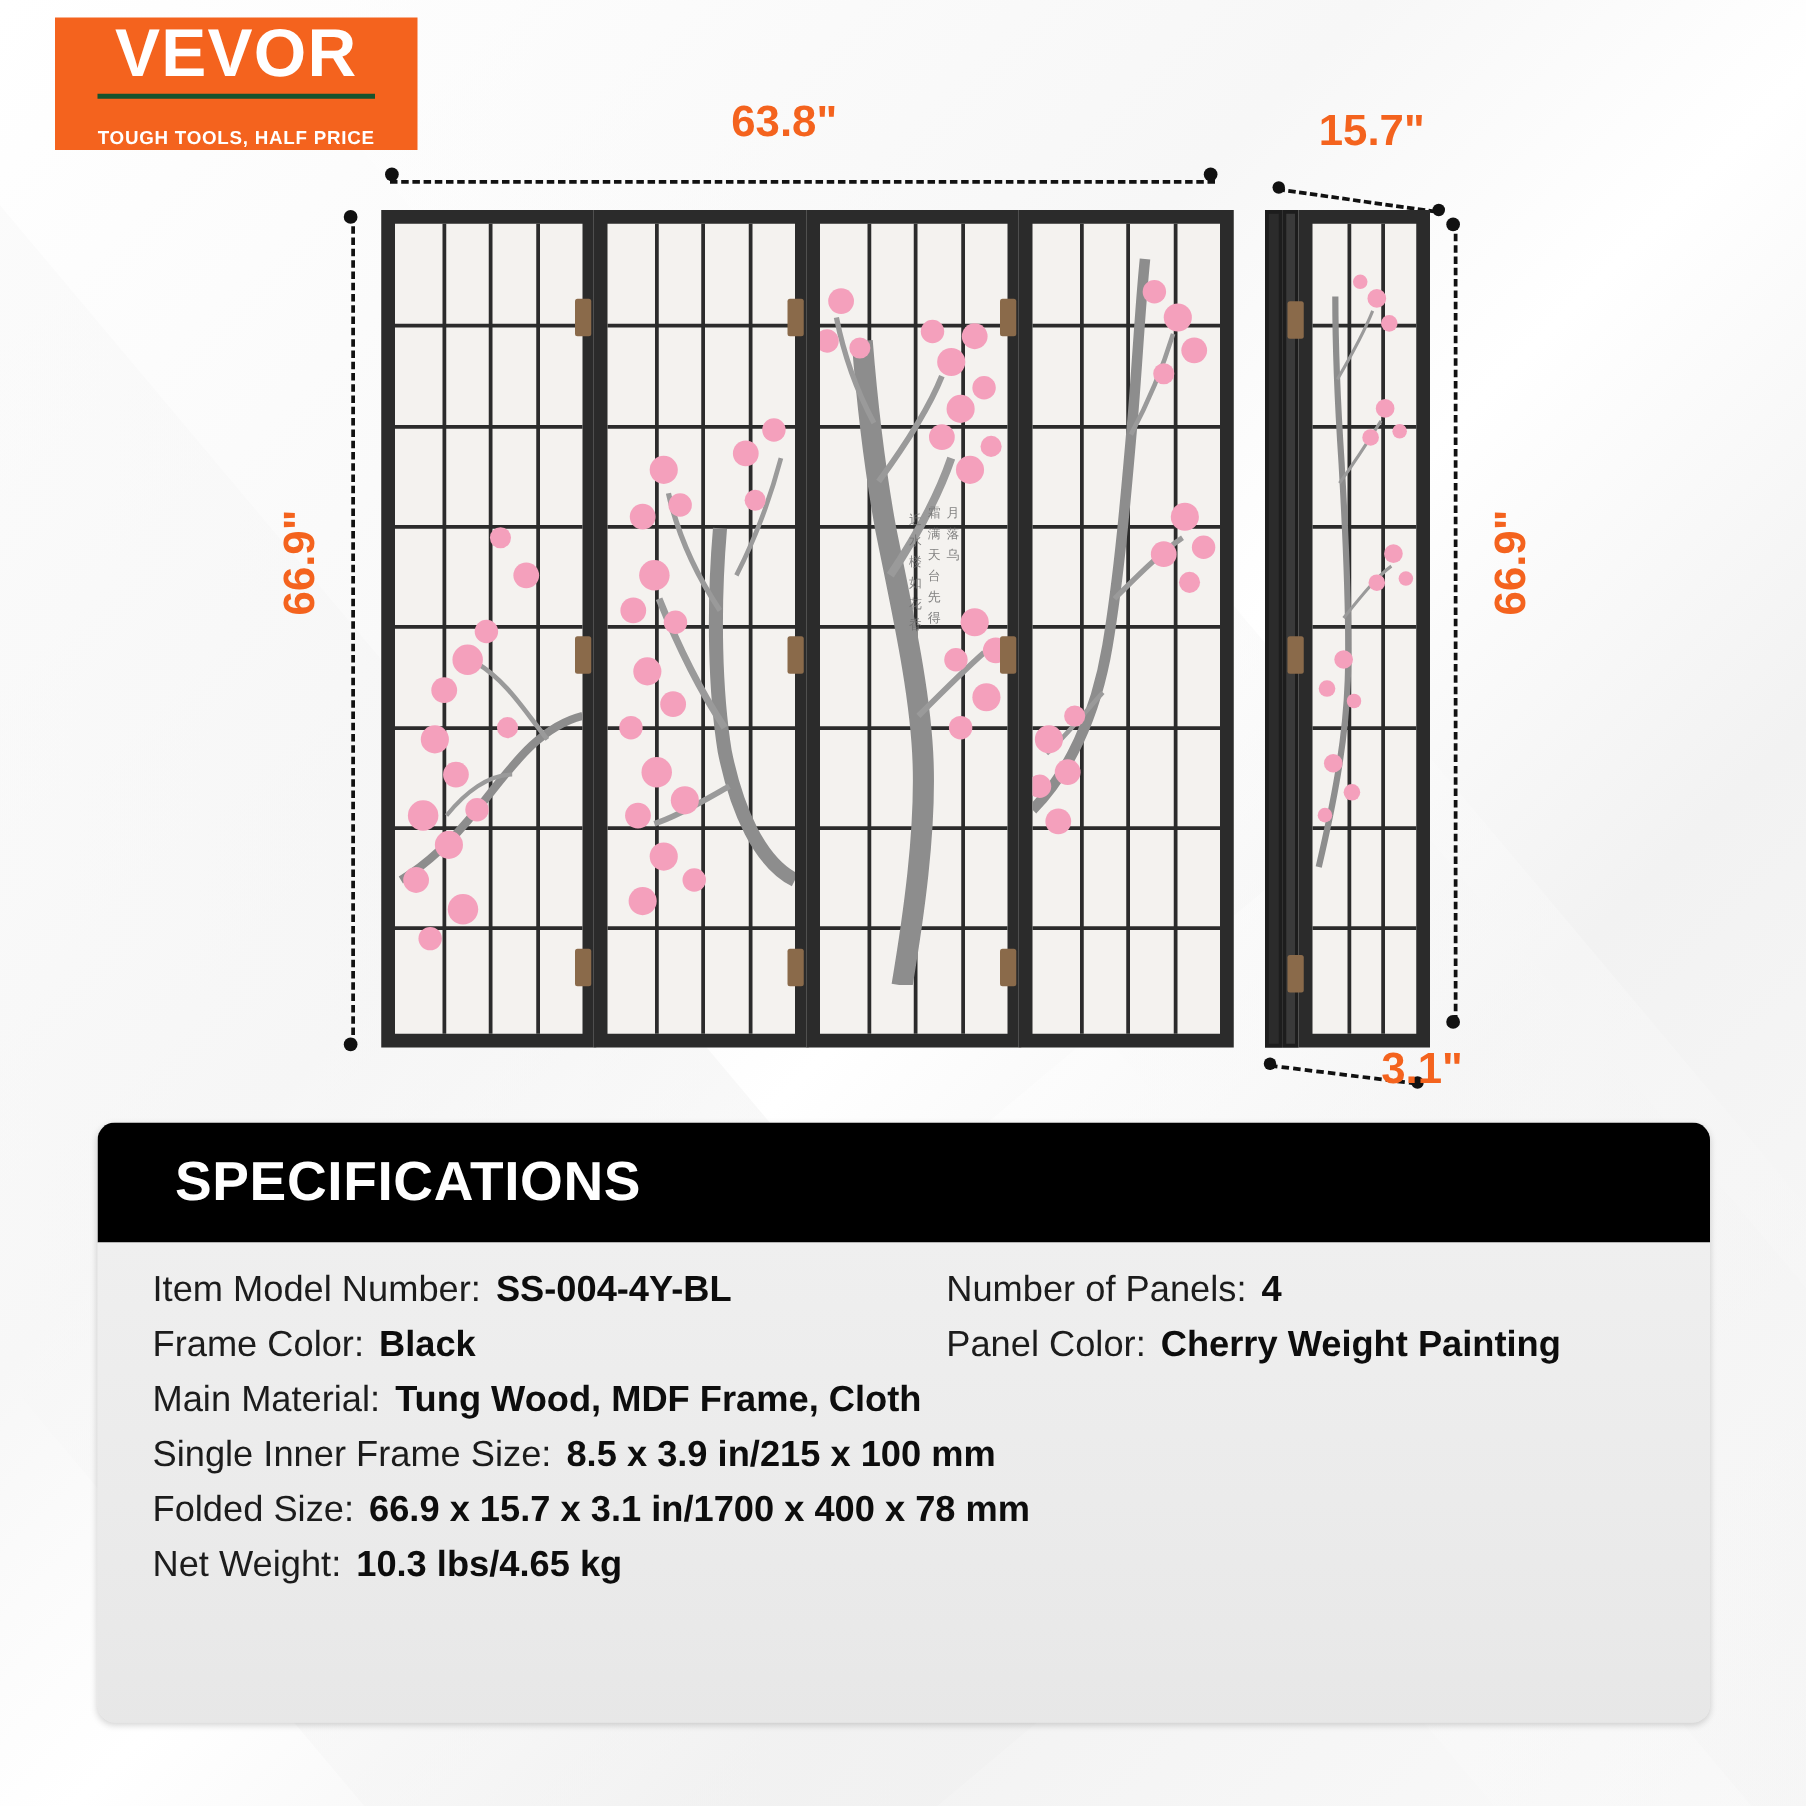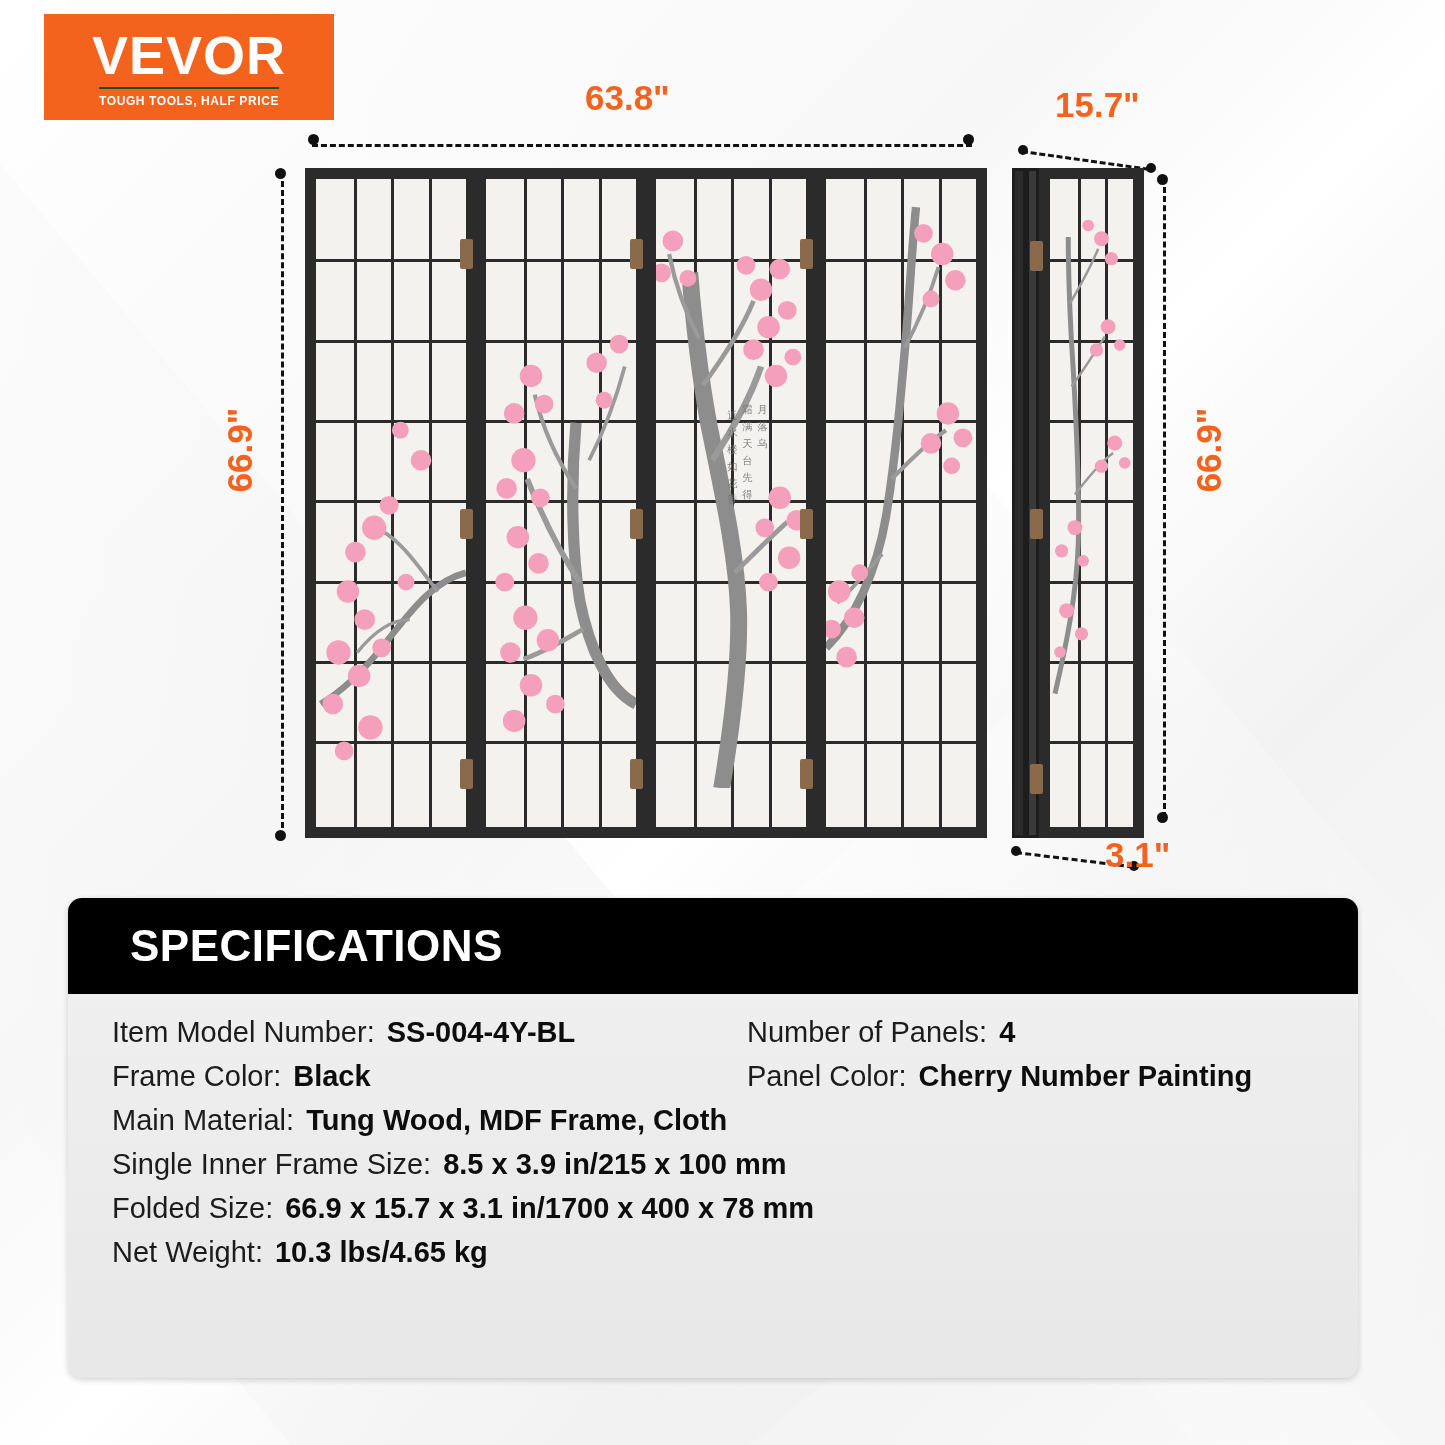--- a/index.html
+++ b/index.html
@@ -29,22 +29,22 @@
   .logo{
     position:absolute;left:44px;top:14px;width:290px;height:106px;
     background:#f4631e;
     display:flex;flex-direction:column;align-items:center;justify-content:center;
   }
   .logo-word{
     color:#ffffff;font-weight:bold;font-size:54px;letter-spacing:1px;
     line-height:56px;font-family:"Liberation Sans", sans-serif;
   }
   .logo-sub{
-    color:#ffffff;font-size:12px;font-weight:bold;letter-spacing:.6px;
-    border-top:2px solid #14532d;padding-top:5px;margin-top:4px;
+    color:#ffffff;font-size:15px;font-weight:bold;letter-spacing:.6px;
+    border-top:4px solid #14532d;padding-top:23px;margin-top:4px;
   }
 
   
   .dim{
     position:absolute;color:#f4631e;font-weight:bold;font-size:35px;
     font-family:"Liberation Sans", sans-serif;white-space:nowrap;
   }
   .dim-w{left:585px;top:78px;}
   .dim-d{left:1055px;top:85px;}
   .dim-h-left{left:198px;top:430px;transform:rotate(-90deg);transform-origin:center;}
@@ -72,21 +72,21 @@
   
   .folded{position:absolute;left:1012px;top:168px;width:130px;height:670px;display:flex;}
   .fold-edge{width:14px;background:#2b2b2b;border:3px solid #1d1d1d;box-sizing:border-box;}
   .fold-edge2{width:13px;background:#3a3a3a;border:3px solid #1d1d1d;box-sizing:border-box;}
 
   
   .art{position:absolute;inset:0;overflow:hidden;pointer-events:none;}
 
   
   .spec-card{
-    position:absolute;left:68px;top:898px;width:1290px;height:480px;
+    position:absolute;left:78px;top:898px;width:1290px;height:480px;
     border-radius:14px;overflow:hidden;
     box-shadow:0 2px 6px rgba(0,0,0,.18);
     background:#eeeeee;
   }
   .spec-head{
     height:96px;background:#000000;display:flex;align-items:center;
   }
   .spec-head-title{
     color:#ffffff;font-size:44px;font-weight:bold;letter-spacing:.5px;margin-left:62px;
   }
@@ -384,21 +384,21 @@
       </div>
     </div>
 
     <div class="row">
       <div class="cellL">
         <span class="lbl">Frame Color:</span>
         <span class="val">Black</span>
       </div>
       <div class="cellR">
         <span class="lbl">Panel Color:</span>
-        <span class="val">Cherry Number Painting</span>
+        <span class="val">Cherry Weight Painting</span>
       </div>
     </div>
 
     <div class="row">
       <span class="lbl full">Main Material:</span>
       <span class="val full">Tung Wood, MDF Frame, Cloth</span>
     </div>
 
     <div class="row">
       <span class="lbl full">Single Inner Frame Size:</span>

